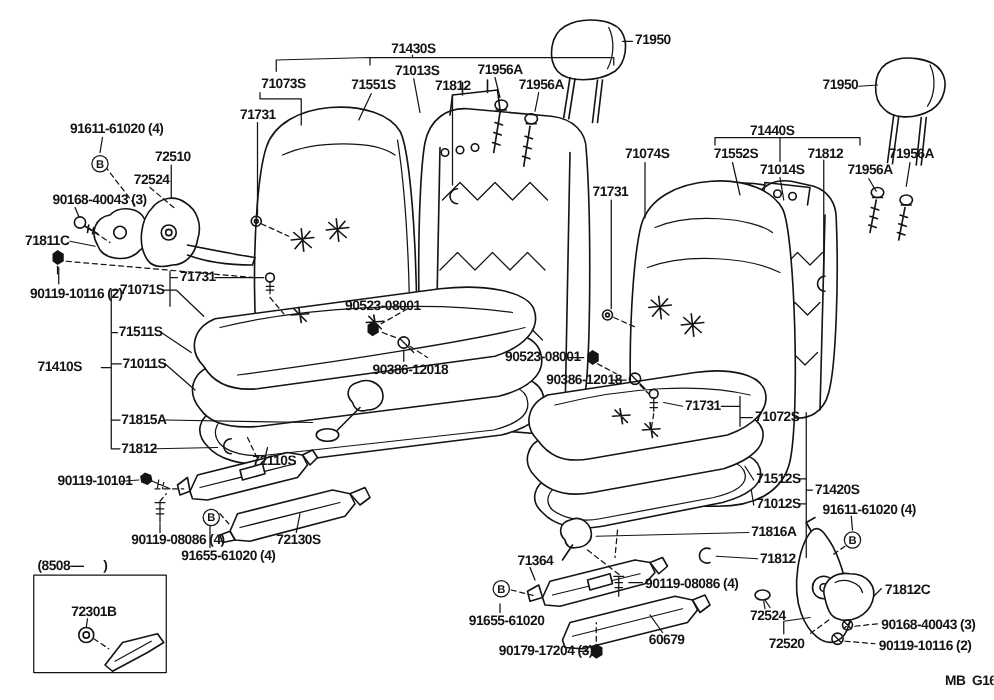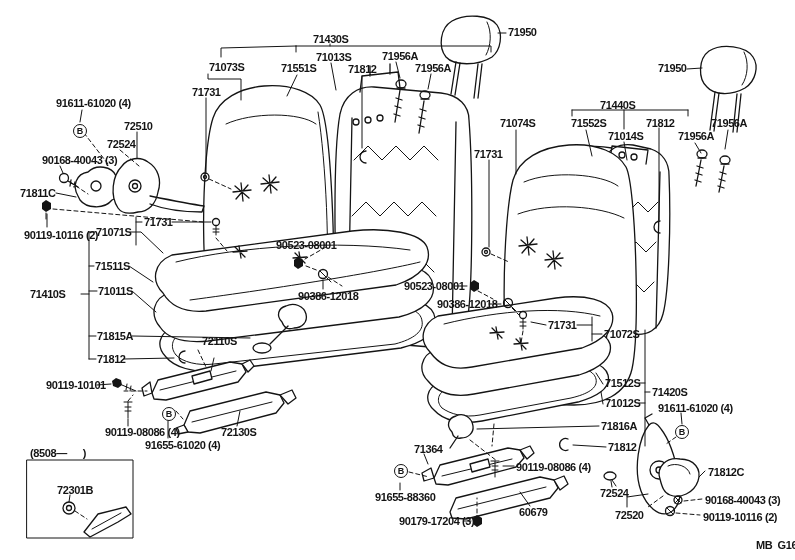--- a/index.html
+++ b/index.html
@@ -249,21 +249,21 @@
   <div class="lbl" style="left:711px;top:118px">71956A</div>
   <div class="lbl" style="left:678px;top:131px">71956A</div>
   <div class="lbl" style="left:474px;top:149px">71731</div>
   <div class="lbl" style="left:144px;top:217px">71731</div>
   <div class="lbl" style="left:96px;top:227px">71071S</div>
   <div class="lbl" style="left:95px;top:261px">71511S</div>
   <div class="lbl" style="left:98px;top:286px">71011S</div>
   <div class="lbl" style="left:30px;top:289px">71410S</div>
   <div class="lbl" style="left:97px;top:331px">71815A</div>
   <div class="lbl" style="left:97px;top:354px">71812</div>
-  <div class="lbl" style="left:202px;top:336px">72110S</div>
+  <div class="lbl" style="left:202px;top:364px">72110S</div>
   <div class="lbl" style="left:276px;top:240px">90523-08001</div>
   <div class="lbl" style="left:298px;top:291px">90386-12018</div>
   <div class="lbl" style="left:404px;top:281px">90523-08001</div>
   <div class="lbl" style="left:437px;top:299px">90386-12018</div>
   <div class="lbl" style="left:548px;top:320px">71731</div>
   <div class="lbl" style="left:604px;top:329px">71072S</div>
   <div class="lbl" style="left:605px;top:378px">71512S</div>
   <div class="lbl" style="left:652px;top:387px">71420S</div>
   <div class="lbl" style="left:605px;top:398px">71012S</div>
   <div class="lbl" style="left:601px;top:421px">71816A</div>
@@ -274,21 +274,21 @@
   <div class="lbl" style="left:705px;top:495px">90168-40043 (3)</div>
   <div class="lbl" style="left:615px;top:510px">72520</div>
   <div class="lbl" style="left:703px;top:512px">90119-10116 (2)</div>
   <div class="lbl" style="left:46px;top:380px">90119-10101</div>
   <div class="lbl" style="left:105px;top:427px">90119-08086 (4)</div>
   <div class="lbl" style="left:145px;top:440px">91655-61020 (4)</div>
   <div class="lbl" style="left:221px;top:427px">72130S</div>
   <div class="lbl" style="left:30px;top:448px">(8508—      )</div>
   <div class="lbl" style="left:57px;top:485px">72301B</div>
   <div class="lbl" style="left:414px;top:444px">71364</div>
-  <div class="lbl" style="left:375px;top:492px">91655-88360</div>
+  <div class="lbl" style="left:375px;top:492px">91655-61020</div>
   <div class="lbl" style="left:399px;top:516px">90179-17204 (3)</div>
   <div class="lbl" style="left:516px;top:462px">90119-08086 (4)</div>
   <div class="lbl" style="left:519px;top:507px">60679</div>
   <div class="lbl" style="left:756px;top:540px">MB  G165-D</div>
 
   <div class="bmark" style="left:73px;top:124px">B</div>
   <div class="bmark" style="left:162px;top:407px">B</div>
   <div class="bmark" style="left:394px;top:464px">B</div>
   <div class="bmark" style="left:675px;top:425px">B</div>
 </div>

